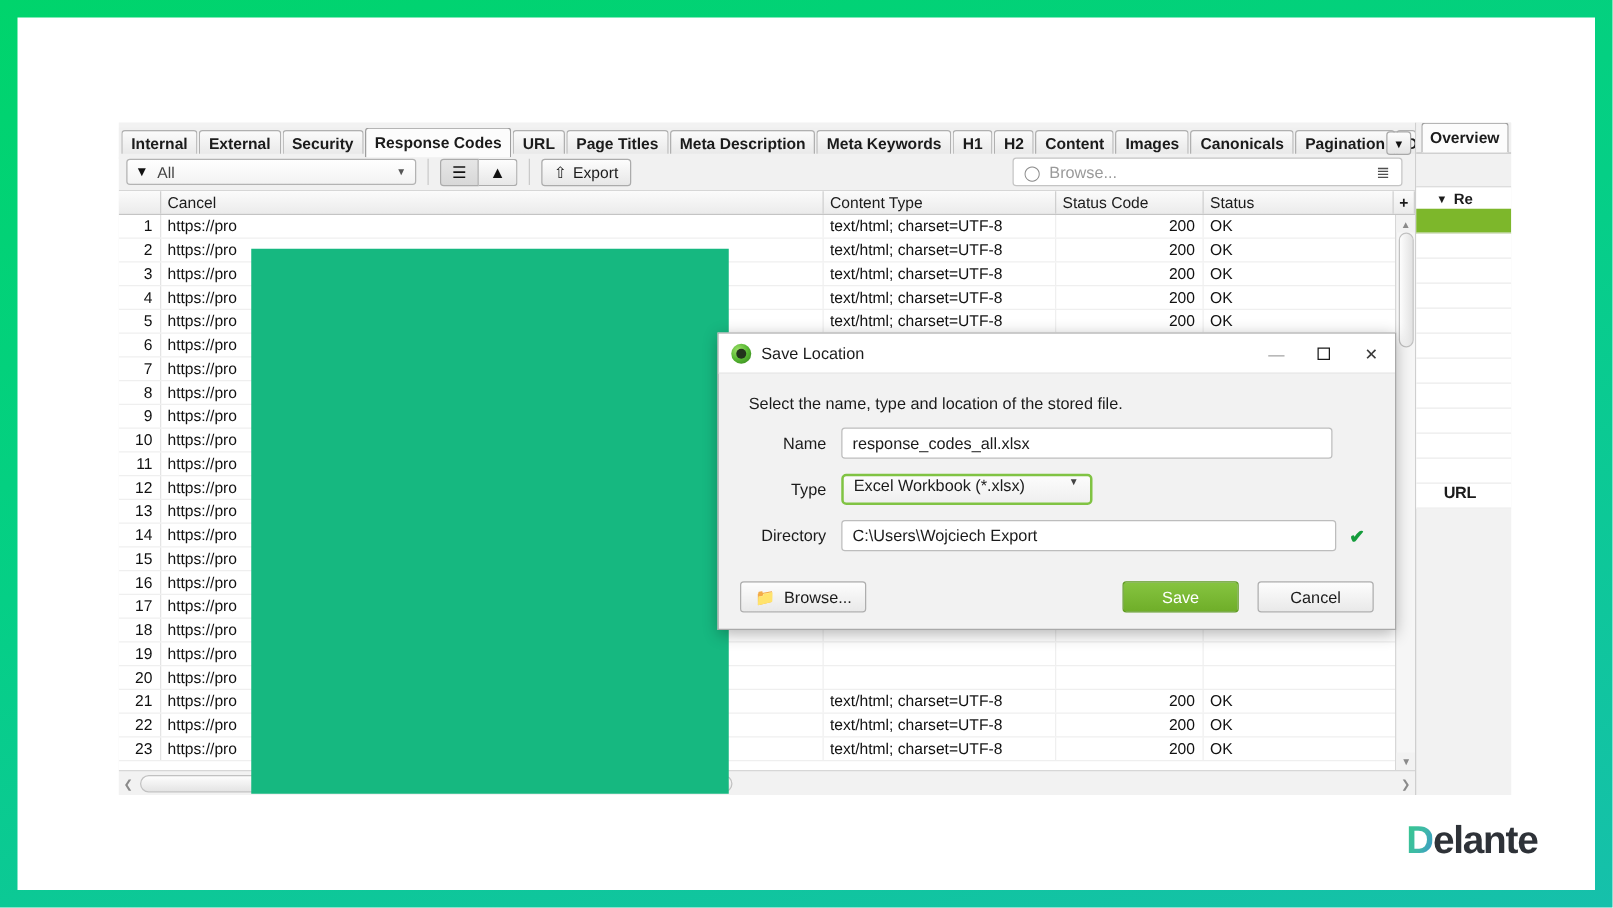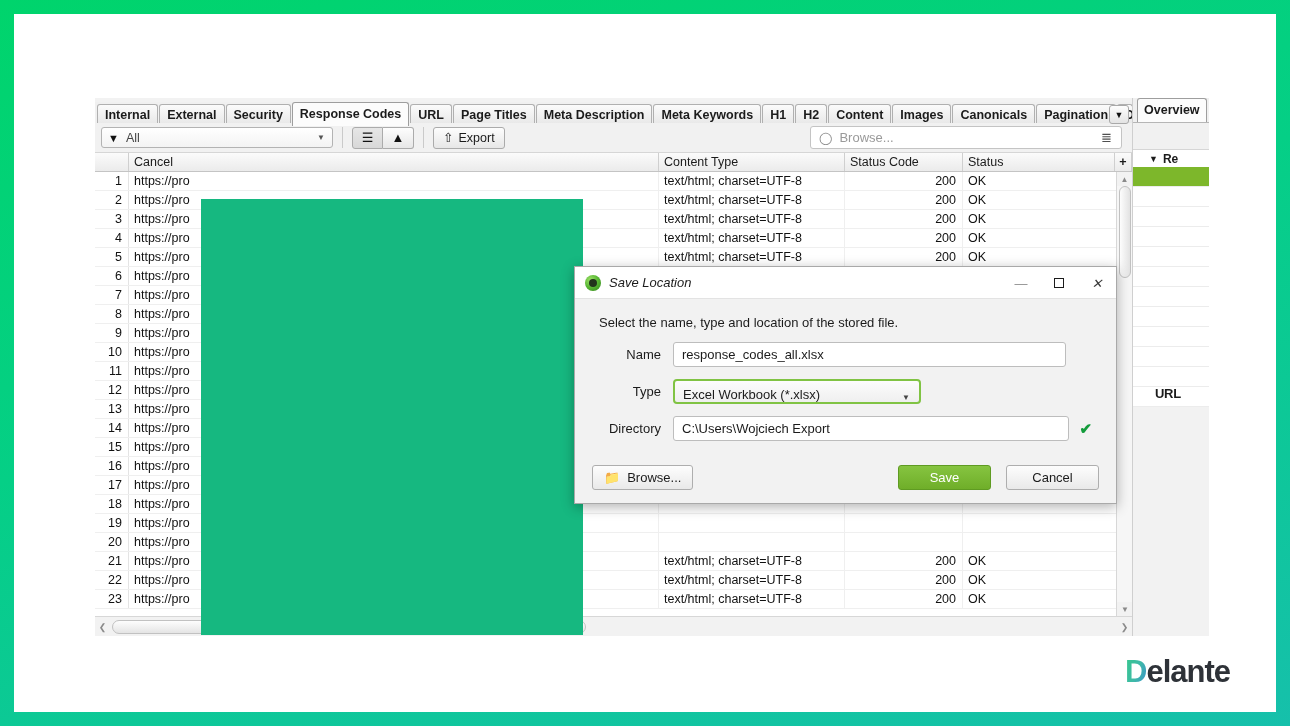--- a/index.html
+++ b/index.html
@@ -224,21 +224,20 @@
     border:1px solid #a9a9a9;
     box-shadow:0 3px 12px rgba(0,0,0,.30);
     z-index:30;
   }
   .dlg-title {
     height:32px; background:#ffffff;
     display:flex; align-items:center;
     padding-left:10px;
     border-bottom:1px solid #e3e3e3;
     position:relative;
-    font-style:italic;
   }
   .frogicon {
     width:16px; height:16px; margin-right:8px;
     border-radius:50%;
     background:radial-gradient(circle at 35% 32%, #9fe06a 0%, #58b833 48%, #2e7d18 100%);
     position:relative; flex:none;
   }
   .frogicon:before {
     content:""; position:absolute; left:4px; top:4px;
     width:8px; height:8px; border-radius:50%;
@@ -256,24 +255,24 @@
   .dlg-desc { font-size:13px; color:#1b1b1b; margin-bottom:12px; }
   .field { display:flex; align-items:center; margin-bottom:12px; }
   .flabel { width:62px; text-align:right; font-size:13px; color:#1b1b1b; margin-right:12px; flex:none; }
   .finput {
     flex:1; height:25px; background:#fff;
     border:1px solid #bdbdbd; border-radius:3px;
     display:flex; align-items:center; padding:0 8px;
     font-size:13px; color:#1b1b1b;
   }
   .fselect {
-    width:248px; height:25px;
+    width:201px; height:25px;
     background:linear-gradient(#fcfcfc,#efefef);
     border:2px solid #80c343; border-radius:4px;
-    display:flex; align-items:flex-end; padding:0 8px;
+    display:flex; align-items:flex-start; padding:0 8px;
     font-size:13px; color:#1b1b1b; position:relative;
   }
   .fselect .caret { position:absolute; right:9px; font-size:8px; color:#444; }
   .okcheck { margin-left:10px; color:#149c3c; font-size:15px; font-weight:bold; flex:none; }
   .dlg-foot {
     position:absolute; left:0; right:0; bottom:0; height:52px;
     display:flex; align-items:center; padding:0 17px;
   }
   .btn {
     height:25px; border-radius:3px;

